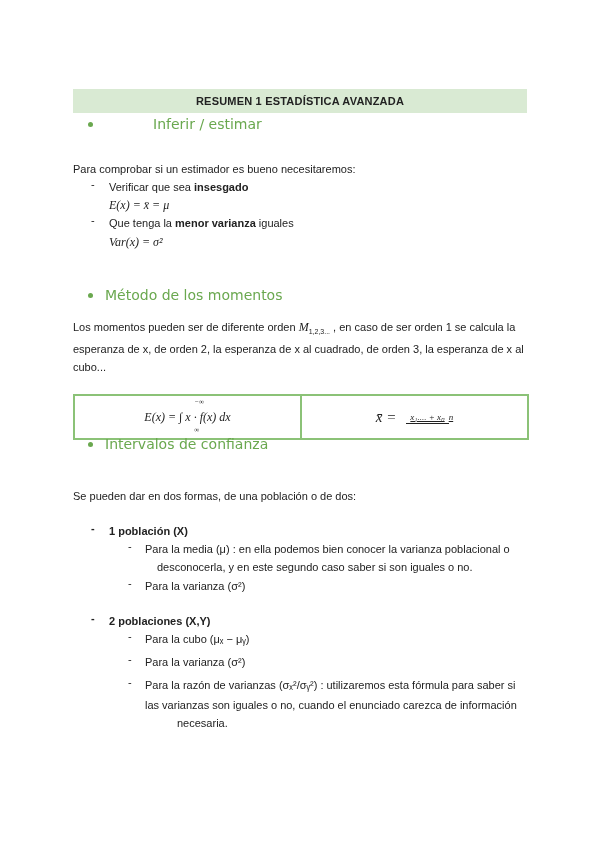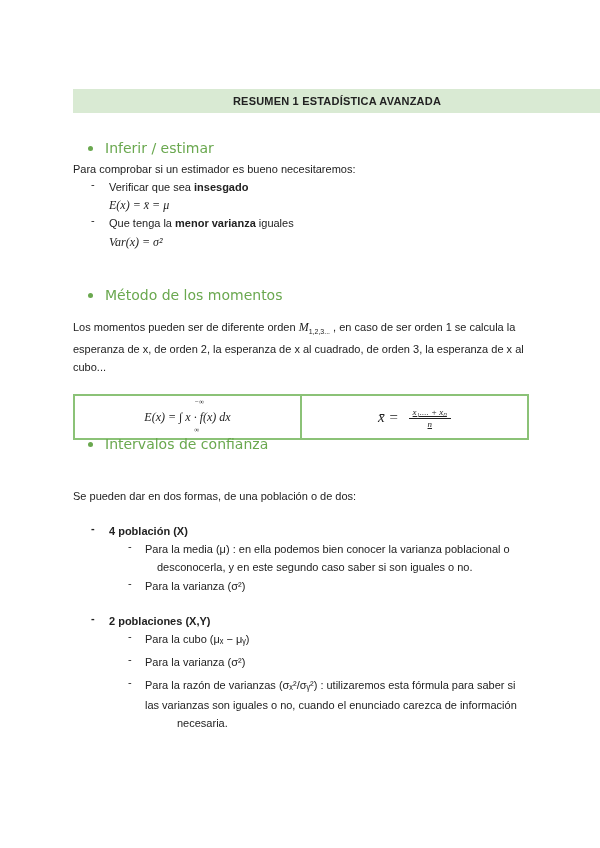--- a/index.html
+++ b/index.html
@@ -1,19 +1,19 @@
 <!DOCTYPE html>
 <html><head>
 <meta charset="utf-8">
 <style>
   html, body { margin:0; padding:0; background:#ffffff; }
   body { width:600px; height:848px; position:relative; overflow:hidden;
          font-family:"Liberation Sans", sans-serif; color:#222; font-size:11px; }
   .page { position:absolute; left:73px; top:0; width:454px; }
-  .title-band { position:absolute; top:89px; left:0; width:528px; height:24px;
+  .title-band { position:absolute; top:89px; left:0; width:454px; height:24px;
                 background:#d9ead3; display:flex; align-items:center; justify-content:center;
                 font-weight:bold; font-size:11px; letter-spacing:0.2px; color:#222; }
   .heading { position:absolute; left:15px; display:flex; align-items:center; color:#6aa84f;
              font-family:"DejaVu Sans", sans-serif; font-size:14px; }
   .heading .dot { width:5px; height:5px; border-radius:50%; background:#6aa84f; margin-right:12px; }
   .text { position:absolute; left:0; font-size:11px; line-height:18px; }
   .item { position:absolute; font-size:11px; line-height:18px; }
   .dash { position:absolute; }
   .math { font-family:"Liberation Serif", serif; font-style:italic; font-size:12px; }
   .table { position:absolute; top:394px; left:0; width:452px; height:42px;
@@ -22,21 +22,21 @@
   .cell + .cell { border-left:2px solid #8bc277; }
   b { font-weight:bold;margin-top:34px; }
   sup, sub { font-size:7px; }
 </style>
 </head>
 <body>
 
 <div class="page">
   <div class="title-band">RESUMEN 1 ESTADÍSTICA AVANZADA</div>
 
-  <div class="heading" style="top:140px;">
+  <div class="heading" style="top:116px;gap:48px;">
     <span class="dot"></span>
     <span>Inferir / estimar</span>
   </div>
   <div class="text" style="top:160px;">Para comprobar si un estimador es bueno necesitaremos:</div>
   <span class="dash" style="top:178px;left:18px;">-</span>
   <div class="item" style="top:178px;left:36px;">
     <span>Verificar que sea </span><b>insesgado</b>
   </div>
   <div class="item math" style="top:196px;left:36px;">E(x) = x̄ = μ</div>
   <span class="dash" style="top:214px;left:18px;">-</span>
@@ -58,35 +58,35 @@
   <div class="table">
     <div class="cell">
       <span class="math" style="position:relative;">
         <span>E(x) = ∫ x · f(x) dx</span>
         <span style="position:absolute;left:50px;top:-12px;font-size:7px;">−∞</span>
         <span style="position:absolute;left:50px;top:16px;font-size:7px;">∞</span>
       </span>
     </div>
     <div class="cell">
       <span class="math" style="font-size:15px;margin-right:10px;">x̄ =</span>
-      <span style="display:inline-flex;flex-direction:column;align-items:center;text-decoration:underline;">
+      <span style="display:inline-flex;flex-direction:row;align-items:center;text-decoration:underline;">
         <span class="math" style="font-size:9px;border-bottom:1px solid #222;padding:0 4px;">x₁.... + xₙ</span>
         <span class="math" style="font-size:9px;">n</span>
       </span>
     </div>
   </div>
 
   <div class="heading" style="top:436px;">
     <span class="dot"></span>
     <span>Intervalos de confianza</span>
   </div>
   <div class="text" style="top:487px;">Se pueden dar en dos formas, de una población o de dos:</div>
 
   <span class="dash" style="top:522px;left:18px;font-weight:bold;">-</span>
-  <div class="item" style="top:522px;left:36px;font-weight:bold;">4 población (X)</div>
+  <div class="item" style="top:522px;left:36px;font-weight:bold;">1 población (X)</div>
   <span class="dash" style="top:540px;left:55px;">-</span>
   <div class="item" style="top:540px;left:72px;">Para la media (μ)  : en ella podemos bien conocer la varianza poblacional o</div>
   <div class="item" style="top:558px;left:84px;">desconocerla, y en este segundo caso saber si son iguales o no.</div>
   <span class="dash" style="top:577px;left:55px;">-</span>
   <div class="item" style="top:577px;left:72px;">Para la varianza (σ²)</div>
 
   <span class="dash" style="top:612px;left:18px;font-weight:bold;">-</span>
   <div class="item" style="top:612px;left:36px;font-weight:bold;">2 poblaciones (X,Y)</div>
   <span class="dash" style="top:630px;left:55px;">-</span>
   <div class="item" style="top:630px;left:72px;">Para la cubo (μₓ − μᵧ)</div>

